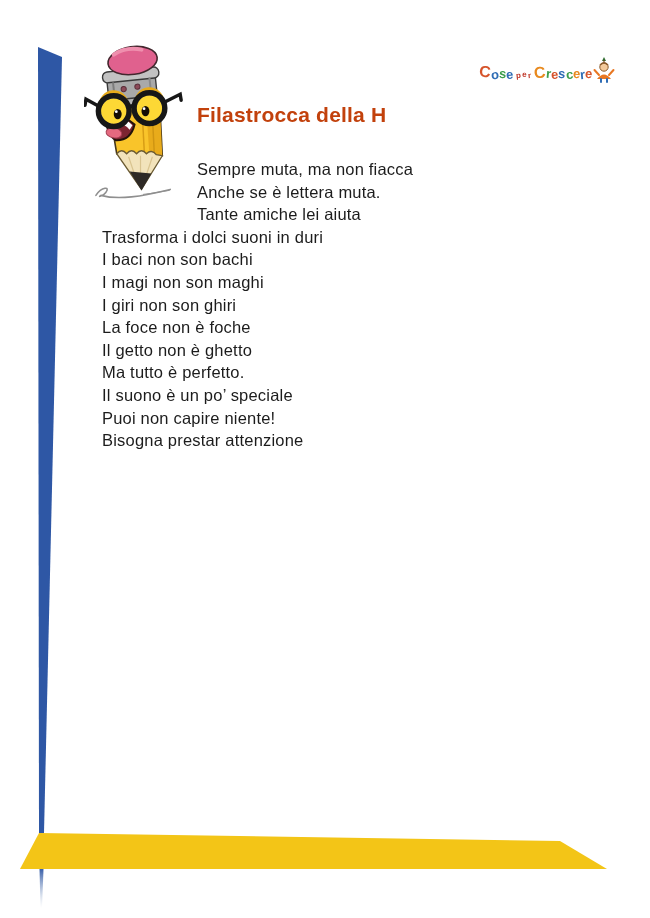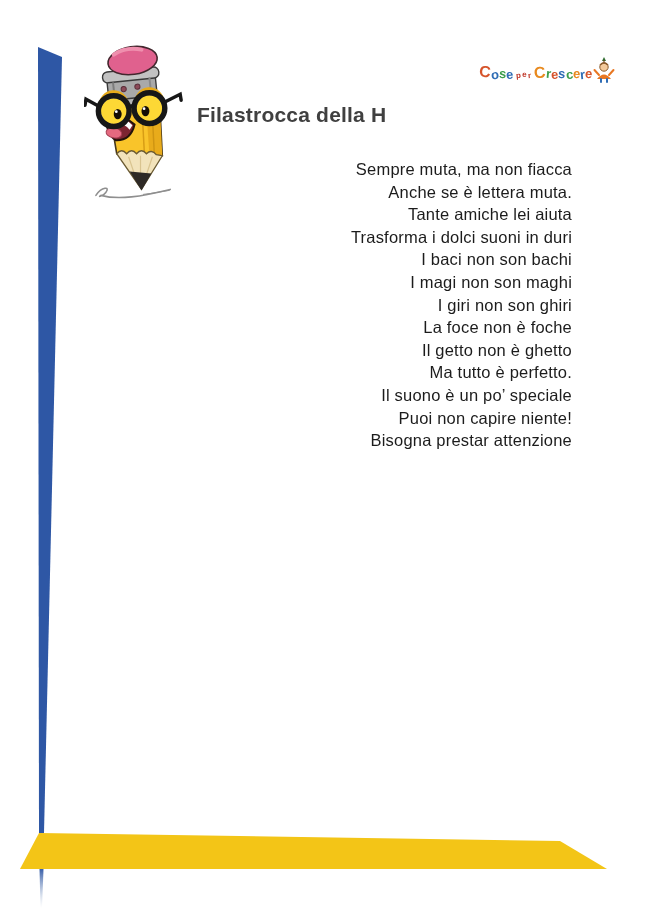--- a/index.html
+++ b/index.html
@@ -7,28 +7,27 @@
     position:relative;
     width:650px;height:918px;
     background:#ffffff;
     overflow:hidden;
     font-family:"Liberation Sans", sans-serif;
   }
   .decor{position:absolute;left:0;top:0;width:650px;height:918px;display:block;}
   .mascot{position:absolute;left:84px;top:44px;width:114px;height:160px;}
   .page-title{
     position:absolute;left:197px;top:103px;
-    font-size:21px;font-weight:bold;color:#404040;
+    font-size:21px;font-weight:bold;color:#c2410c;
     letter-spacing:0.2px;white-space:nowrap;
   }
   .poem{
     position:absolute;left:102px;top:158px;width:470px;
     font-size:16.5px;line-height:22.6px;color:#1c1c1c;
     letter-spacing:0.2px;
-    text-align:right;
   }
   .poem-line{white-space:nowrap;}
   .poem-line.indent{margin-left:95px;}
   .logo{
     position:absolute;left:479px;top:49px;width:150px;height:32px;
     white-space:nowrap;display:flex;align-items:flex-end;
   }
   .logo-word{display:flex;align-items:flex-end;}
   .logo-letter{
     display:inline-block;

